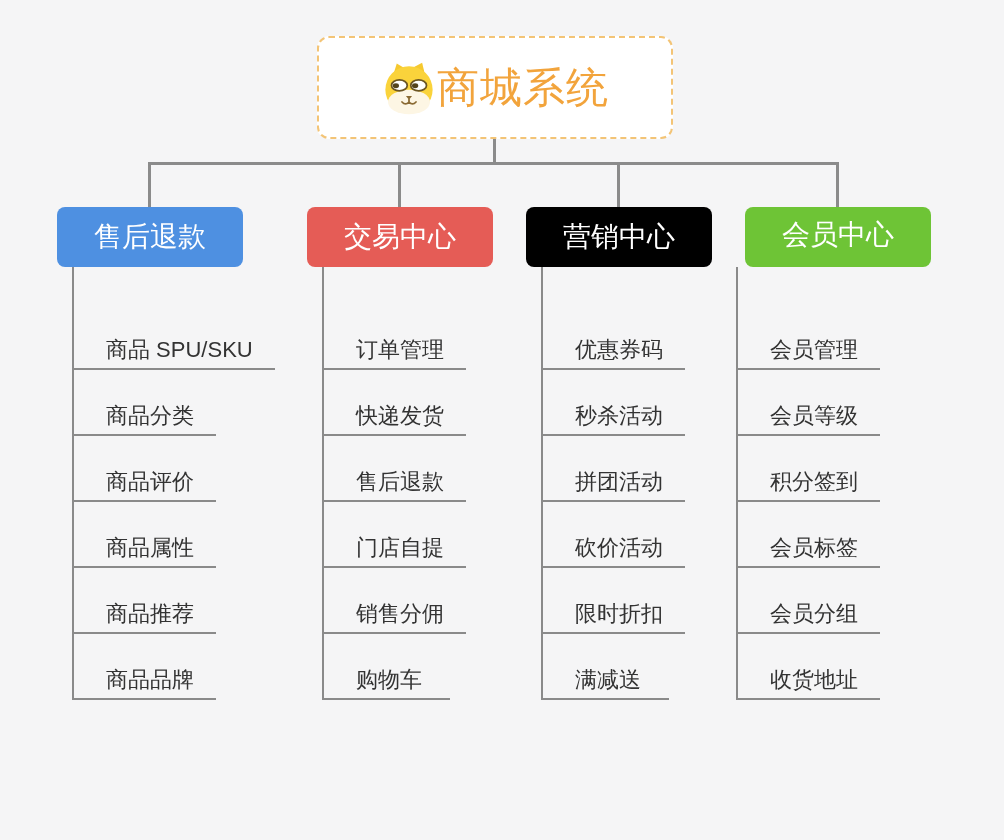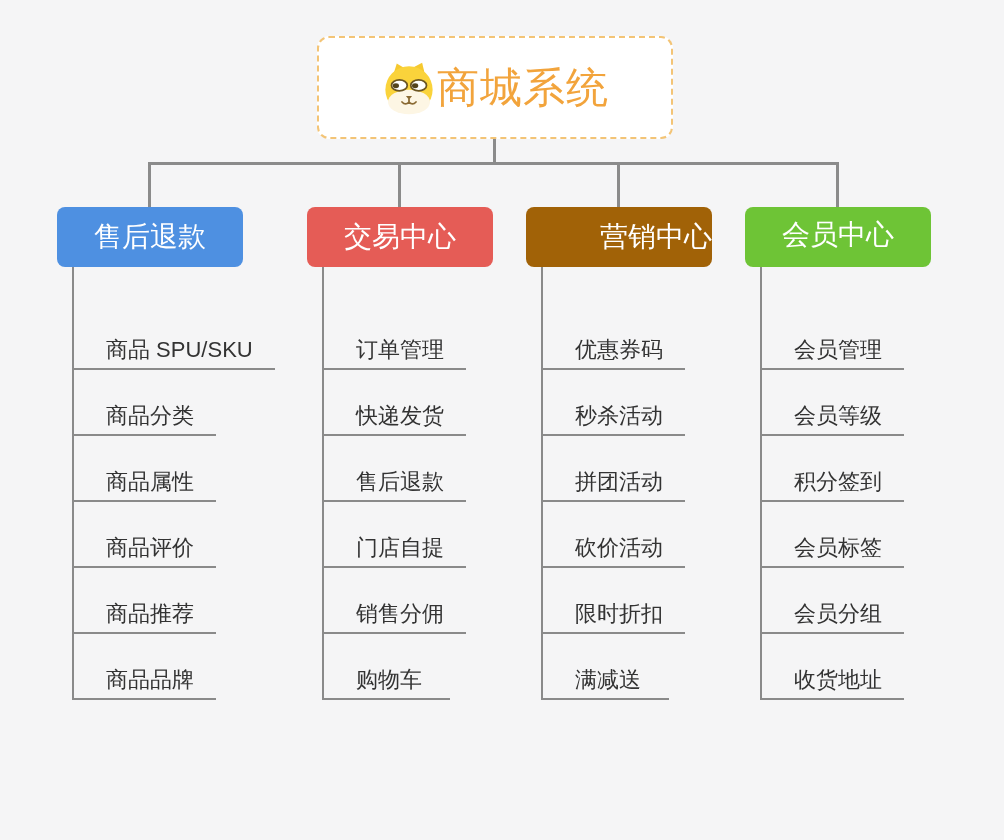--- a/index.html
+++ b/index.html
@@ -43,21 +43,21 @@
     display:flex;align-items:center;justify-content:center;
     box-sizing:border-box;
   }
   .branch-box span{
     color:#ffffff;font-size:28px;font-weight:500;line-height:1;
   }
   .bb-1{left:57px;} .bb-2{left:307px;} .bb-3{left:526px;} .bb-4{left:745px;font-family:Liberation Mono, monospace;}
 
   
   .children{top:267px;}
-  .ch-1{left:72px;} .ch-2{left:322px;} .ch-3{left:541px;} .ch-4{left:760px;}
+  .ch-1{left:72px;} .ch-2{left:322px;} .ch-3{left:541px;} .ch-4{left:736px;}
   .children::before{
     content:"";position:absolute;left:0;top:0;bottom:0;width:2px;background:#8a8a8a;
   }
   .child{
     box-sizing:border-box;
     height:66px;
     width:max-content;
     min-width:128px;
     display:flex;align-items:flex-end;
     padding:0 22px 6px 34px;
@@ -98,24 +98,24 @@
   <span>售后退款</span>
 </div>
 <div class="abs children ch-1">
   <div class="child">
       <span>商品 SPU/SKU</span>
     </div>
   <div class="child">
       <span>商品分类</span>
     </div>
   <div class="child">
-      <span>商品属性</span>
+      <span>商品评价</span>
     </div>
   <div class="child">
-      <span>商品评价</span>
+      <span>商品属性</span>
     </div>
   <div class="child">
       <span>商品推荐</span>
     </div>
   <div class="child">
       <span>商品品牌</span>
     </div>
 </div>
 
 <div class="abs branch-box bb-2" style="background: rgb(229, 92, 86);">
@@ -135,21 +135,21 @@
       <span>门店自提</span>
     </div>
   <div class="child">
       <span>销售分佣</span>
     </div>
   <div class="child">
       <span>购物车</span>
     </div>
 </div>
 
-<div class="abs branch-box bb-3" style="background: #a16207; justify-content: flex-end;">
+<div class="abs branch-box bb-3" style="background: #000000;">
   <span>营销中心</span>
 </div>
 <div class="abs children ch-3">
   <div class="child">
       <span>优惠券码</span>
     </div>
   <div class="child">
       <span>秒杀活动</span>
     </div>
   <div class="child">

